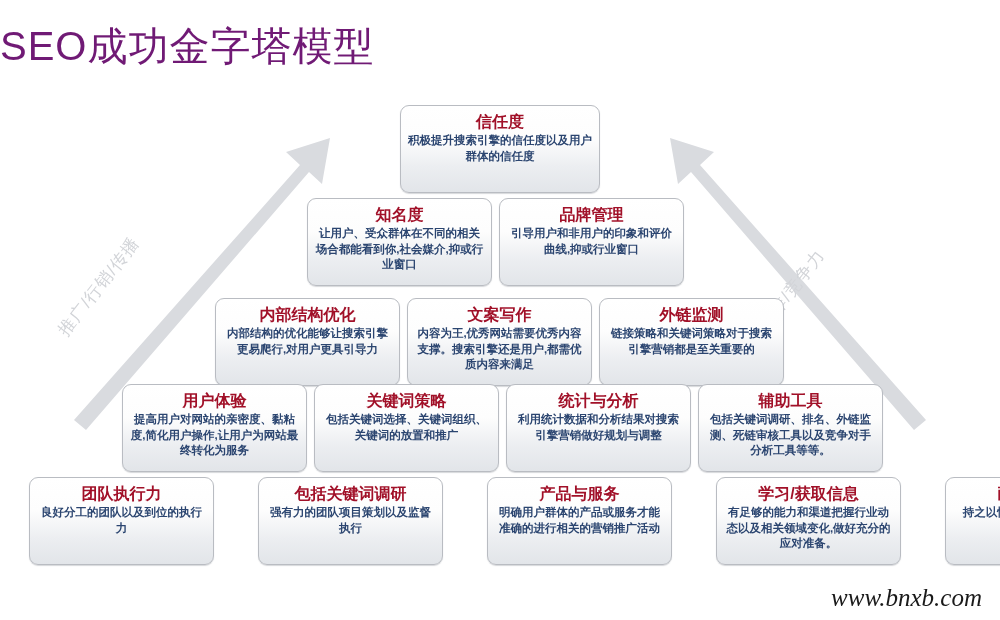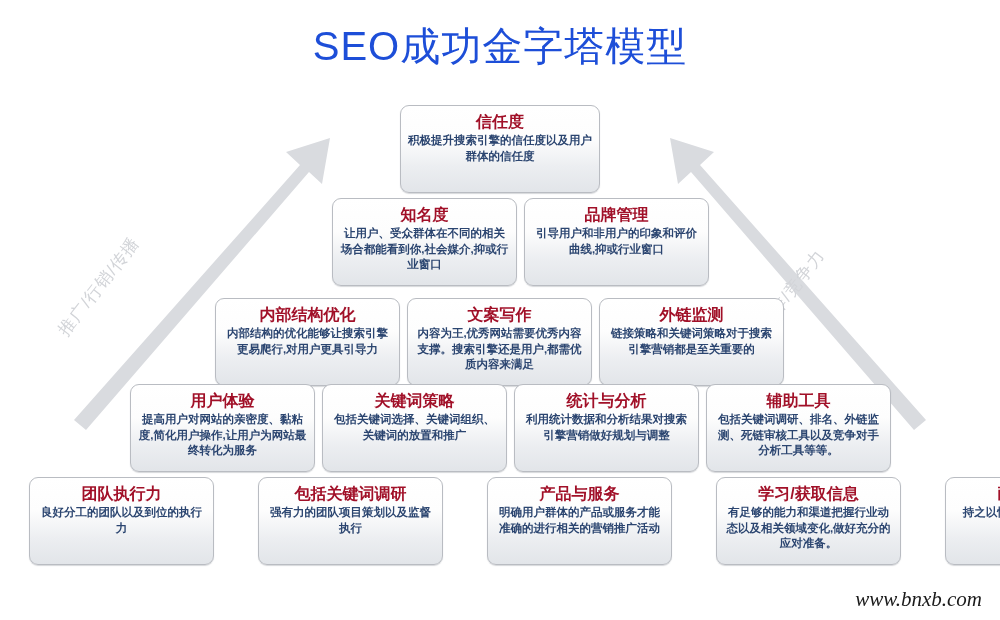--- a/index.html
+++ b/index.html
@@ -17,25 +17,24 @@
     overflow: hidden;
     background: #ffffff;
   }
 
   
   #page-title {
     position: absolute;
     top: 18px;
     left: 0;
     width: 1000px;
-    text-align: center;
     font-size: 40px;
     line-height: 56px;
     font-weight: 400;
-    color: #1d4ed8;
+    color: #701a75;
     letter-spacing: 1px;
     white-space: nowrap;
   }
 
   
   #pyramid-arrows {
     position: absolute;
     left: 0;
     top: 0;
     width: 1000px;
@@ -94,39 +93,39 @@
     color: #2b4570;
     font-size: 11.5px;
     line-height: 15.5px;
     font-weight: 700;
     text-align: center;
     word-break: break-all;
   }
 
   
   #row-1 { left: 400px; top: 105px; }
-  #row-2 { left: 307px; top: 198px; margin-left: 25px; }
+  #row-2 { left: 307px; top: 198px; }
   #row-3 { left: 215px; top: 298px; }
-  #row-4 { left: 122px; top: 384px; margin-left: 8px; }
+  #row-4 { left: 122px; top: 384px; }
   #row-5 { left: 29px;  top: 477px; gap: 44px; }
 
   
   #row-1 .box { width: 200px; }
 
   
   #row-5 .box-title { font-size: 16px; }
 
   
   #watermark {
     position: absolute;
     right: 18px;
     bottom: 8px;
     font-family: "Liberation Serif", "DejaVu Serif", serif;
     font-style: italic;
-    font-size: 21px;
+    font-size: 25px;
     color: #1a1a1a;
     white-space: nowrap;
   }
 </style>
 </head>
 <body>
 
 <div id="stage">
 
   <div id="page-title">SEO成功金字塔模型</div>

